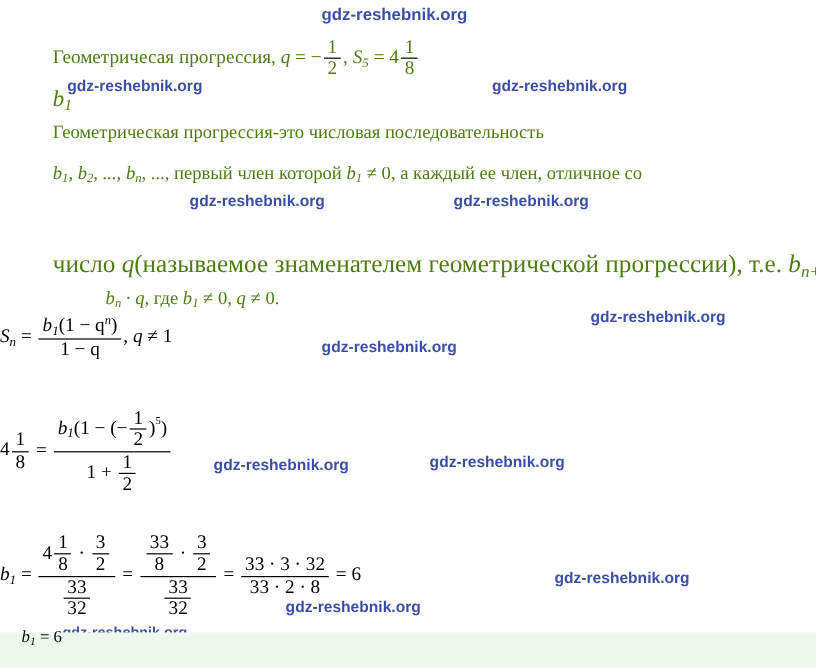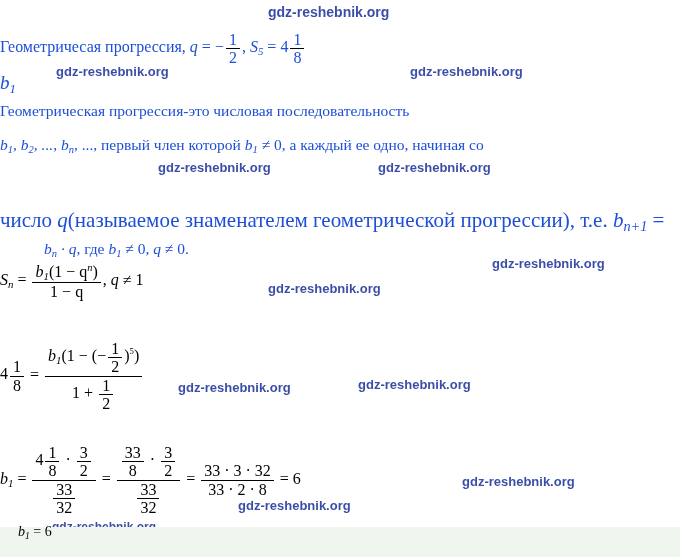--- a/index.html
+++ b/index.html
@@ -32,21 +32,22 @@
   }
   .wm-top {
     color: #2b3fa0;
     font-size: 14px;
   }
   .line {
     position: absolute;
     white-space: nowrap;
     font-family: "Liberation Serif", serif;
     font-size: 15.5px;
-    color: #1d4ed8;
+    color: #4d7c0f;
+    padding-left: 44px;
   }
   .mathvar {
     font-style: italic;
     font-family: "Liberation Serif", serif;
   }
   .sub {
     font-size: 0.68em;
     vertical-align: -0.28em;
     font-style: italic;
   }
@@ -128,21 +129,21 @@
     <span>Геометричесая прогрессия, </span><span class="mathvar">q</span><span> = </span><span>−</span><span class="frac"><span class="num">1</span><span class="den">2</span></span><span>, </span><span class="mathvar">S</span><span class="sub">5</span><span> = 4</span><span class="frac"><span class="num">1</span><span class="den">8</span></span>
   </div>
 
   <div class="line" style="left:0px; top:72px; font-size:19px;">
     <span class="mathvar">b</span><span class="sub">1</span>
   </div>
 
   <div class="line" style="left:0px; top:102px; font-size:15.5px;">Геометрическая прогрессия-это числовая последовательность</div>
 
   <div class="line" style="left:0px; top:136px; font-size:15.5px;">
-    <span class="mathvar">b</span><span class="sub">1</span><span class="mathvar">, b</span><span class="sub">2</span><span class="mathvar">, ..., b</span><span class="sub">n</span><span>, ..., первый член которой </span><span class="mathvar">b</span><span class="sub">1</span><span> ≠ 0</span><span>, а каждый ее одно, начиная со</span>
+    <span class="mathvar">b</span><span class="sub">1</span><span class="mathvar">, b</span><span class="sub">2</span><span class="mathvar">, ..., b</span><span class="sub">n</span><span>, ..., первый член которой </span><span class="mathvar">b</span><span class="sub">1</span><span> ≠ 0</span><span>, а каждый ее член, отличное со</span>
   </div>
 
 
   <div class="line" style="left:0px; top:208px; font-size:21px;">
     <span>число </span><span class="mathvar">q</span><span>(называемое знаменателем геометрической прогрессии), т.е. </span><span class="mathvar">b</span><span class="sub">n+1</span><span> =</span>
   </div>
 
   <div class="line" style="left:0px; top:240px; font-size:15.5px;margin-left:44px;">
     <span class="mathvar">b</span><span class="sub">n</span><span class="mathvar"> · q</span><span>, где </span><span class="mathvar">b</span><span class="sub">1</span><span> ≠ 0, </span><span class="mathvar">q</span><span> ≠ 0.</span>
   </div>

